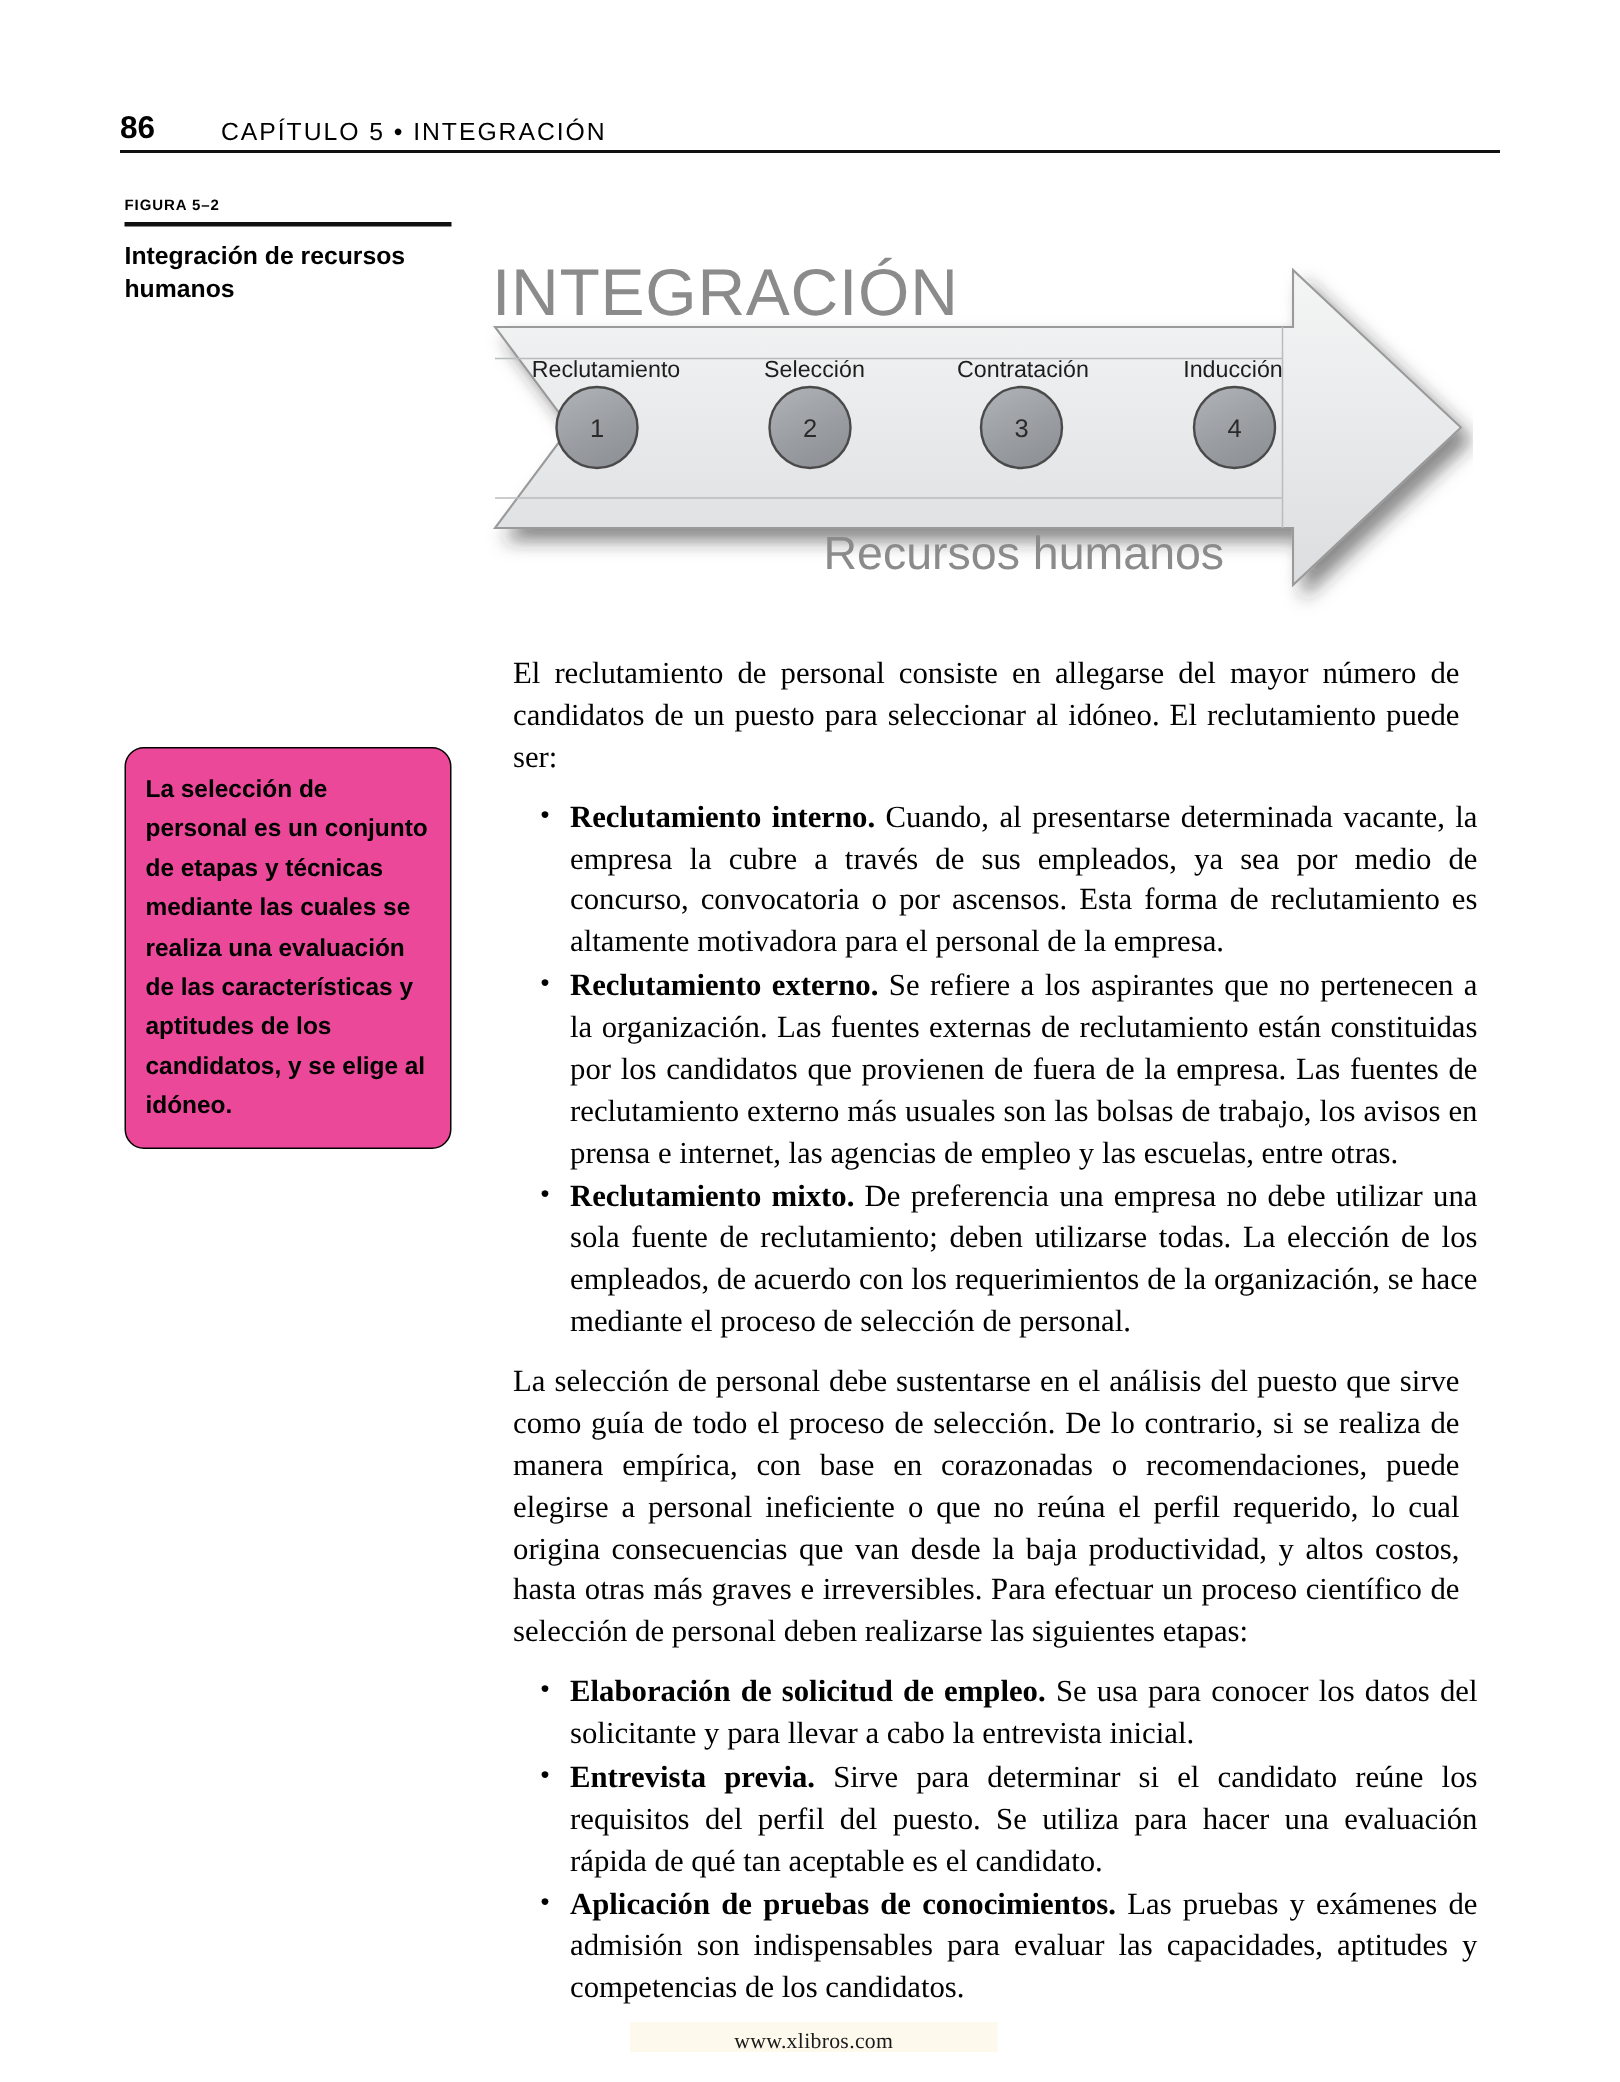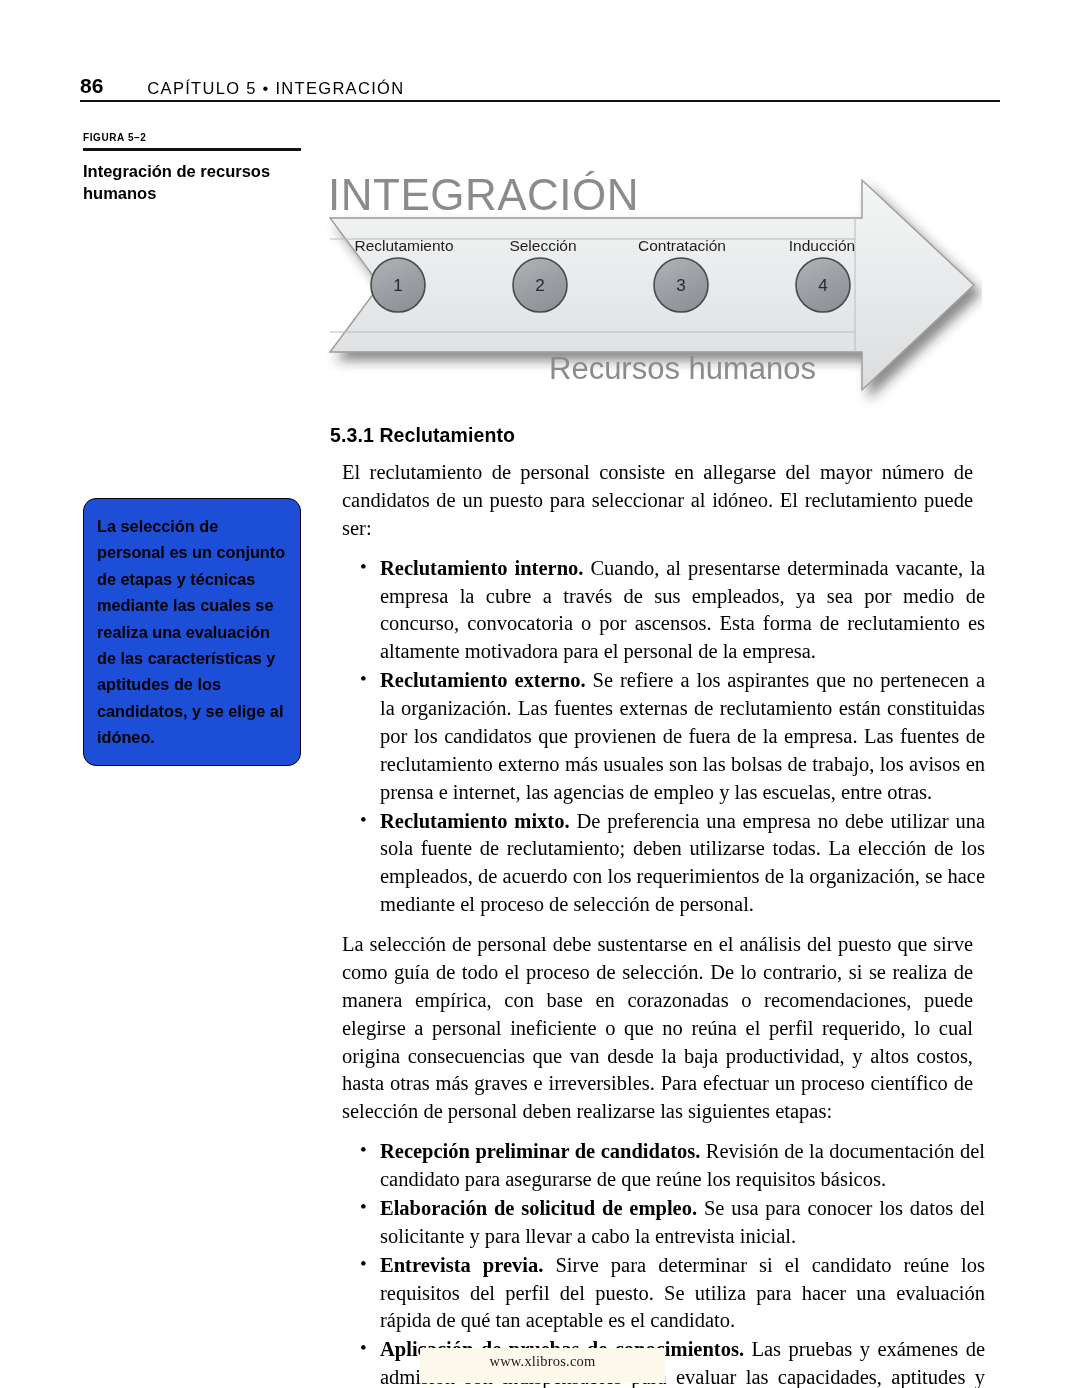--- a/index.html
+++ b/index.html
@@ -111,21 +111,21 @@
     top: 498px;
     width: 218px;
     box-sizing: border-box;
     border: 1.6px solid #000;
     border-radius: 13px;
     padding: 14px 14px 14px 13px;
     font-family: "Liberation Sans", sans-serif;
     font-weight: bold;
     font-size: 16.3px;
     line-height: 1.62;
-    background: #1d4ed8;
+    background: #ec4899;
   }
 
   
   .column {
     position: absolute;
     left: 330px;
     top: 424px;
     width: 655px;
   }
   h3.section-head {
@@ -167,21 +167,21 @@
     font-size: 19px;
   }
   ul.bullets li b { font-weight: bold; }
 
   
   .footer-band {
     position: absolute;
     left: 420px;
     top: 1348px;
     width: 245px;
-    height: 35px;
+    height: 20px;
     background: #fdf9ec;
   }
   .footer-text {
     position: absolute;
     left: 0;
     top: 0;
     width: 245px;
     height: 26px;
     display: flex;
     align-items: center;
@@ -261,41 +261,37 @@
     </g>
   </svg>
 </div>
 
 <div class="pull-quote">
   <span>La selección de personal es un conjunto de etapas y técnicas mediante las cuales se realiza una evaluación de las características y aptitudes de los candidatos, y se elige al idóneo.</span>
 </div>
 
 <div class="column">
 
-  <h3 class="section-head">5.3.1 Reclutamiento</h3>
   <p class="body">El reclutamiento de personal consiste en allegarse del mayor número de candidatos de un puesto para seleccionar al idóneo. El reclutamiento puede ser:</p>
 
   <ul class="bullets">
     <li>
       <b>Reclutamiento interno.</b><span> Cuando, al presentarse determinada vacante, la empresa la cubre a través de sus empleados, ya sea por medio de concurso, convocatoria o por ascensos. Esta forma de reclutamiento es altamente motivadora para el personal de la empresa.</span>
     </li>
     <li>
       <b>Reclutamiento externo.</b><span> Se refiere a los aspirantes que no pertenecen a la organización. Las fuentes externas de reclutamiento están constituidas por los candidatos que provienen de fuera de la empresa. Las fuentes de reclutamiento externo más usuales son las bolsas de trabajo, los avisos en prensa e internet, las agencias de empleo y las escuelas, entre otras.</span>
     </li>
     <li>
       <b>Reclutamiento mixto.</b><span> De preferencia una empresa no debe utilizar una sola fuente de reclutamiento; deben utilizarse todas. La elección de los empleados, de acuerdo con los requerimientos de la organización, se hace mediante el proceso de selección de personal.</span>
     </li>
   </ul>
 
   <p class="body">La selección de personal debe sustentarse en el análisis del puesto que sirve como guía de todo el proceso de selección. De lo contrario, si se realiza de manera empírica, con base en corazonadas o recomendaciones, puede elegirse a personal ineficiente o que no reúna el perfil requerido, lo cual origina consecuencias que van desde la baja productividad, y altos costos, hasta otras más graves e irreversibles. Para efectuar un proceso científico de selección de personal deben realizarse las siguientes etapas:</p>
 
   <ul class="bullets">
-    <li>
-      <b>Recepción preliminar de candidatos.</b><span> Revisión de la documentación del candidato para asegurarse de que reúne los requisitos básicos.</span>
-    </li>
     <li>
       <b>Elaboración de solicitud de empleo.</b><span> Se usa para conocer los datos del solicitante y para llevar a cabo la entrevista inicial.</span>
     </li>
     <li>
       <b>Entrevista previa.</b><span> Sirve para determinar si el candidato reúne los requisitos del perfil del puesto. Se utiliza para hacer una evaluación rápida de qué tan aceptable es el candidato.</span>
     </li>
     <li>
       <b>Aplicación de pruebas de conocimientos.</b><span> Las pruebas y exámenes de admisión son indispensables para evaluar las capacidades, aptitudes y competencias de los candidatos.</span>
     </li>
   </ul>

